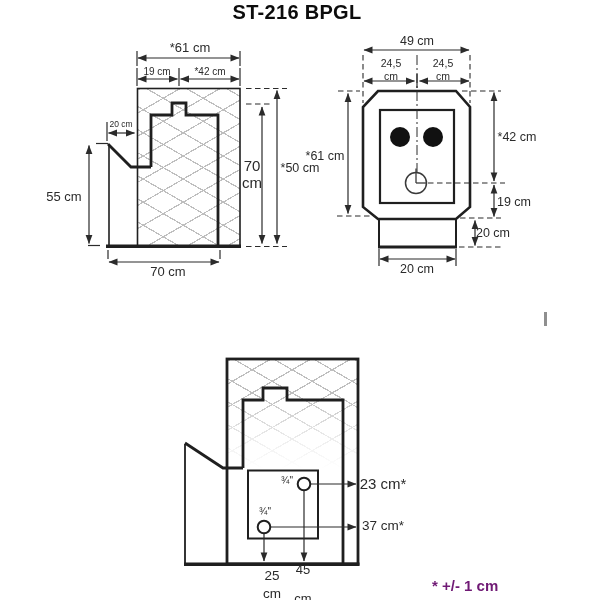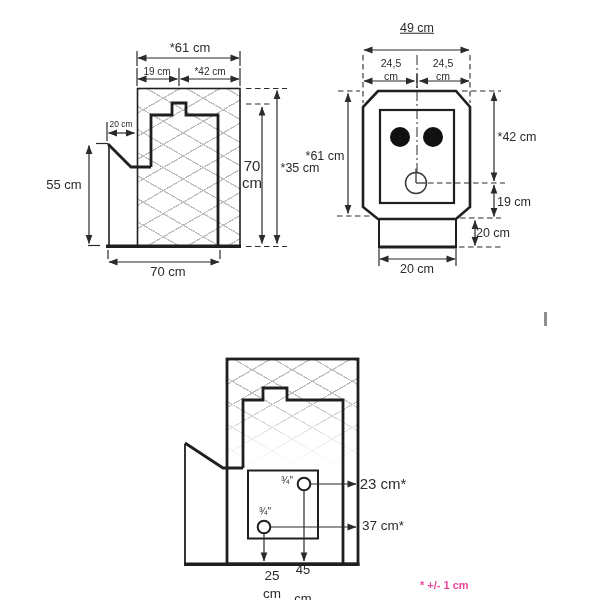--- a/index.html
+++ b/index.html
@@ -4,22 +4,22 @@
 <style>
   html,body{margin:0;padding:0;background:#fff;}
   .page{position:relative;width:600px;height:600px;background:#fff;overflow:hidden;
         font-family:"Liberation Sans",sans-serif;}
   .lbl{position:absolute;transform:translate(-50%,-50%);white-space:nowrap;
        color:#2b2b2b;line-height:1;}
   .lbl2{position:absolute;transform:translate(-50%,-50%);display:flex;flex-direction:column;
         align-items:center;gap:2px;color:#2b2b2b;line-height:1;}
   .title{position:absolute;left:297px;top:12px;transform:translate(-50%,-50%);
          font-weight:700;font-size:20px;color:#0c0c0c;letter-spacing:.3px;}
-  .footnote{position:absolute;left:420px;top:585px;transform:translate(0,-50%);
-            font-weight:700;font-size:11px;color:#ec4899;}
+  .footnote{position:absolute;left:432px;top:585px;transform:translate(0,-50%);
+            font-weight:700;font-size:15px;color:#701a75;}
   .hatch{position:absolute;z-index:1;
     background-image:
       repeating-linear-gradient(150deg,#bfbfbf 0 1.2px,rgba(0,0,0,0) 1.2px 20px),
       repeating-linear-gradient(30deg,#bfbfbf 0 1.2px,rgba(0,0,0,0) 1.2px 20px);}
   .hatch.fade::after{content:"";position:absolute;inset:0;
       background:linear-gradient(to bottom,rgba(255,255,255,0) 30%,rgba(255,255,255,.75) 72%,#fff 97%);}
   svg.lines{position:absolute;left:0;top:0;z-index:2;}
   .labels{position:absolute;inset:0;z-index:3;}
   .stray{position:absolute;left:544px;top:312px;width:2.5px;height:14px;background:#8f8f8f;z-index:2;}
 </style>
@@ -142,34 +142,35 @@
     </g>
     <g stroke="#2b2b2b" stroke-width="1.2" fill="none">
       <line x1="311" y1="484" x2="356" y2="484" marker-end="url(#aE)"></line>
       <line x1="271" y1="527" x2="356" y2="527" marker-end="url(#aE)"></line>
       <line x1="304" y1="491" x2="304" y2="561" marker-end="url(#aE)"></line>
       <line x1="264" y1="534" x2="264" y2="561" marker-end="url(#aE)"></line>
     </g>
   </svg>
 
   <div class="labels">
+    <div class="title">ST-216 BPGL</div>
 
     <span class="lbl" style="left:190px;top:47px;font-size:13px;">*61 cm</span>
     <span class="lbl" style="left:157px;top:72px;font-size:10px;">19 cm</span>
     <span class="lbl" style="left:210px;top:72px;font-size:10px;">*42 cm</span>
     <span class="lbl" style="left:121px;top:124px;font-size:8.5px;">20 cm</span>
-    <span class="lbl" style="left:64px;top:184px;font-size:13px;">55 cm</span>
+    <span class="lbl" style="left:64px;top:196px;font-size:13px;">55 cm</span>
     <span class="lbl" style="left:168px;top:271px;font-size:13px;">70 cm</span>
     <div class="lbl2" style="left:252px;top:174px;font-size:15px;">
       <span>70</span>
       <span>cm</span>
     </div>
-    <span class="lbl" style="left:300px;top:168px;font-size:12.5px;">*35 cm</span>
+    <span class="lbl" style="left:300px;top:168px;font-size:12.5px;">*50 cm</span>
 
-    <span class="lbl" style="left:417px;top:28px;font-size:12.5px;text-decoration:underline;">49 cm</span>
+    <span class="lbl" style="left:417px;top:41px;font-size:12.5px;">49 cm</span>
     <div class="lbl2" style="left:391px;top:69px;font-size:10.5px;">
       <span>24,5</span>
       <span>cm</span>
     </div>
     <div class="lbl2" style="left:443px;top:69px;font-size:10.5px;">
       <span>24,5</span>
       <span>cm</span>
     </div>
     <span class="lbl" style="left:325px;top:156px;font-size:12.5px;">*61 cm</span>
     <span class="lbl" style="left:517px;top:137px;font-size:12.5px;">*42 cm</span>

